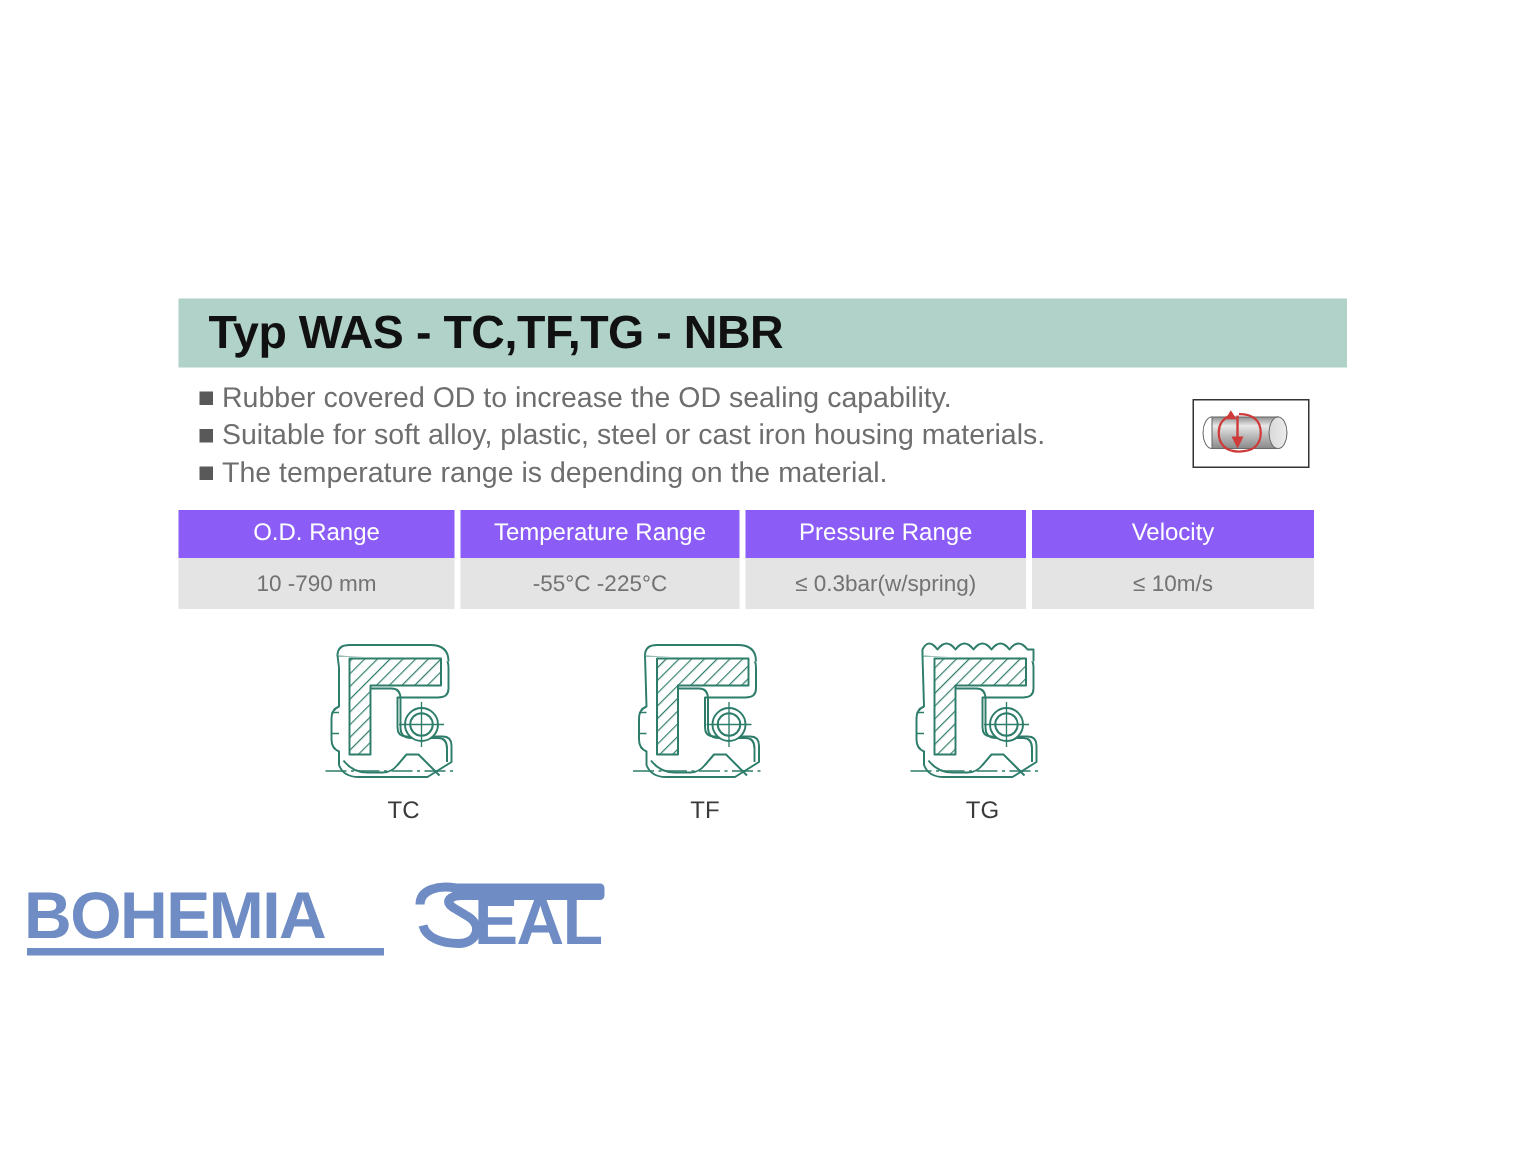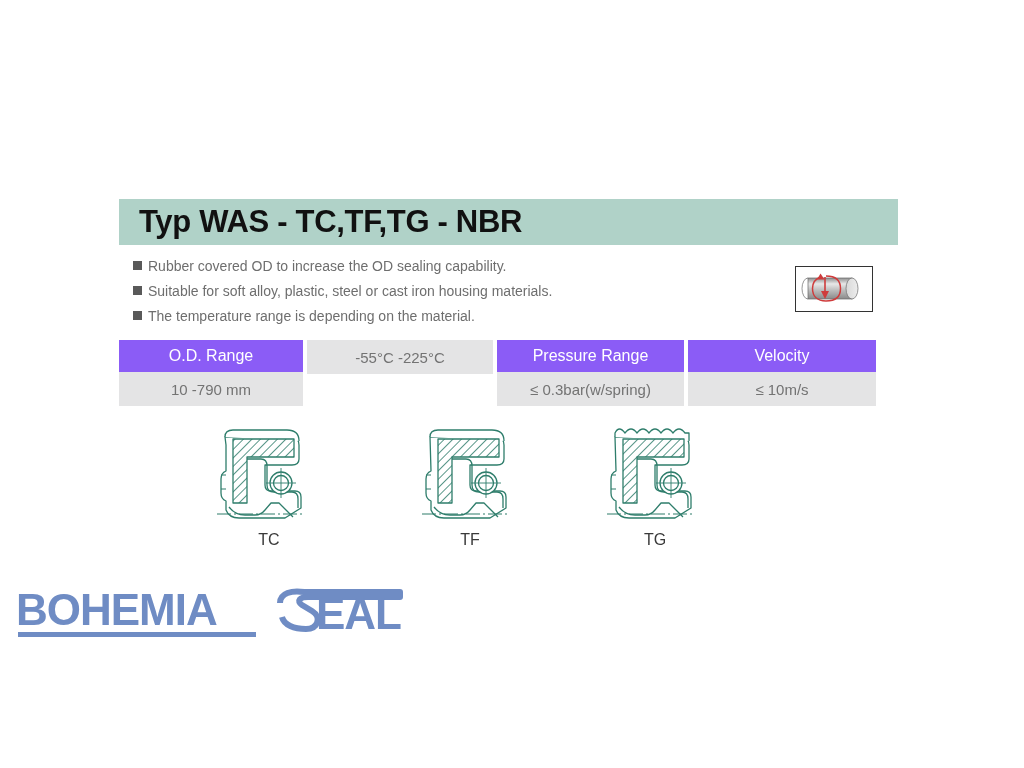--- a/index.html
+++ b/index.html
@@ -51,21 +51,21 @@
   }
   .bullet-square {
     width: 9px;
     height: 9px;
     background: #595959;
     margin-top: 6px;
     margin-right: 6px;
     flex: 0 0 auto;
   }
   .feature-text {
-    font-size: 14px;
+    font-size: 19px;
     color: #6e6e6e;
     line-height: 22px;
     white-space: nowrap;
   }
 
   
   #shaft-icon-box {
     position: absolute;
     left: 795px;
     top: 266px;
@@ -194,20 +194,21 @@
 </div>
 
 <div id="spec-table">
 
   <div class="table-col" style="left:0px; width:184px;">
     <div class="th-cell">O.D. Range</div>
     <div class="td-cell">10 -790 mm</div>
   </div>
 
   <div class="table-col" style="left:188px; width:186px;">
+    <div class="th-cell">Temperature Range</div>
     <div class="td-cell">-55°C -225°C</div>
   </div>
 
   <div class="table-col" style="left:378px; width:187px;">
     <div class="th-cell">Pressure Range</div>
     <div class="td-cell">≤ 0.3bar(w/spring)</div>
   </div>
 
   <div class="table-col" style="left:569px; width:188px;">
     <div class="th-cell">Velocity</div>

